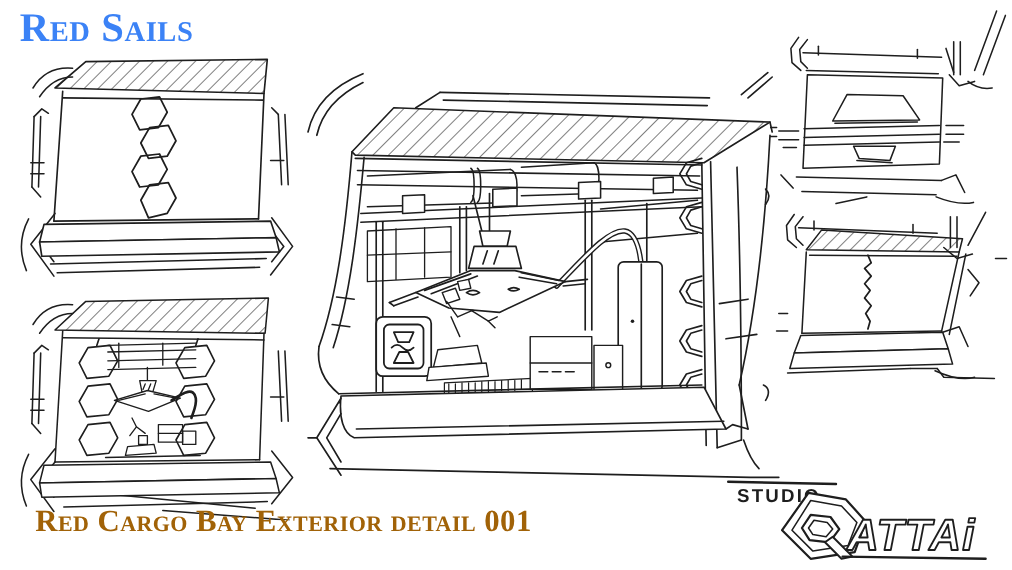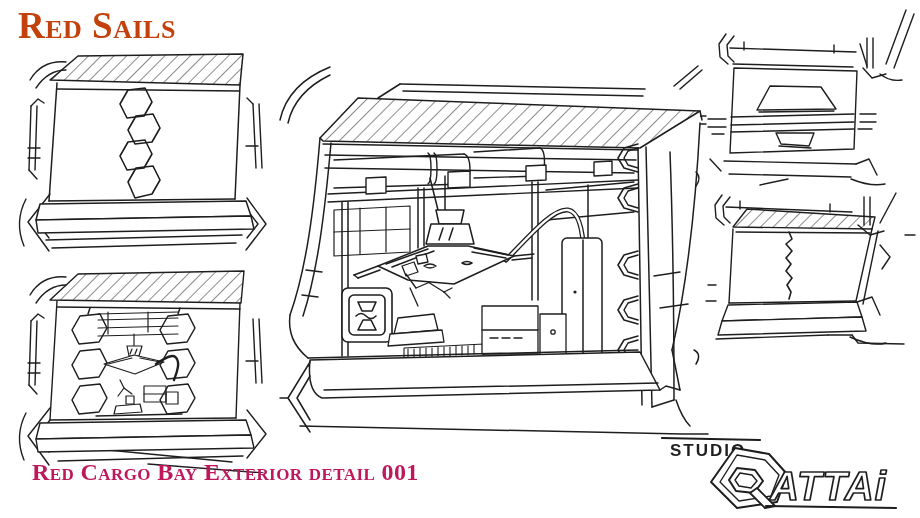--- a/index.html
+++ b/index.html
@@ -1,22 +1,22 @@
 <!DOCTYPE html>
 <html><head>
 <meta charset="utf-8">
 <style>
   html,body{margin:0;padding:0;background:#ffffff;}
   .page{position:relative;width:920px;height:518px;background:#ffffff;overflow:hidden;
         font-family:"Liberation Serif",serif;}
   .abs{position:absolute;}
   .title{position:absolute;left:18px;top:4px;font-weight:600;font-size:37px;
-         font-variant:small-caps;letter-spacing:.5px;color:#c2410c;white-space:nowrap;}
-  .caption{position:absolute;left:32px;top:459px;font-weight:600;font-size:24px;
-         font-variant:small-caps;letter-spacing:.4px;color:#be185d;white-space:nowrap;text-align:center;}
+         font-variant:small-caps;letter-spacing:.5px;color:#3b82f6;white-space:nowrap;}
+  .caption{position:absolute;left:32px;top:459px;font-weight:600;font-size:28px;
+         font-variant:small-caps;letter-spacing:.4px;color:#a16207;white-space:nowrap;text-align:center;}
   svg{display:block;}
 </style>
 </head>
 <body>
 
 <div class="page">
 
   <svg class="abs" style="left:0;top:0" width="920" height="518" viewBox="0 0 920 518">
     <g fill="none" stroke="#1e1e1e" stroke-width="1.4" stroke-linecap="round" stroke-linejoin="round">
 

